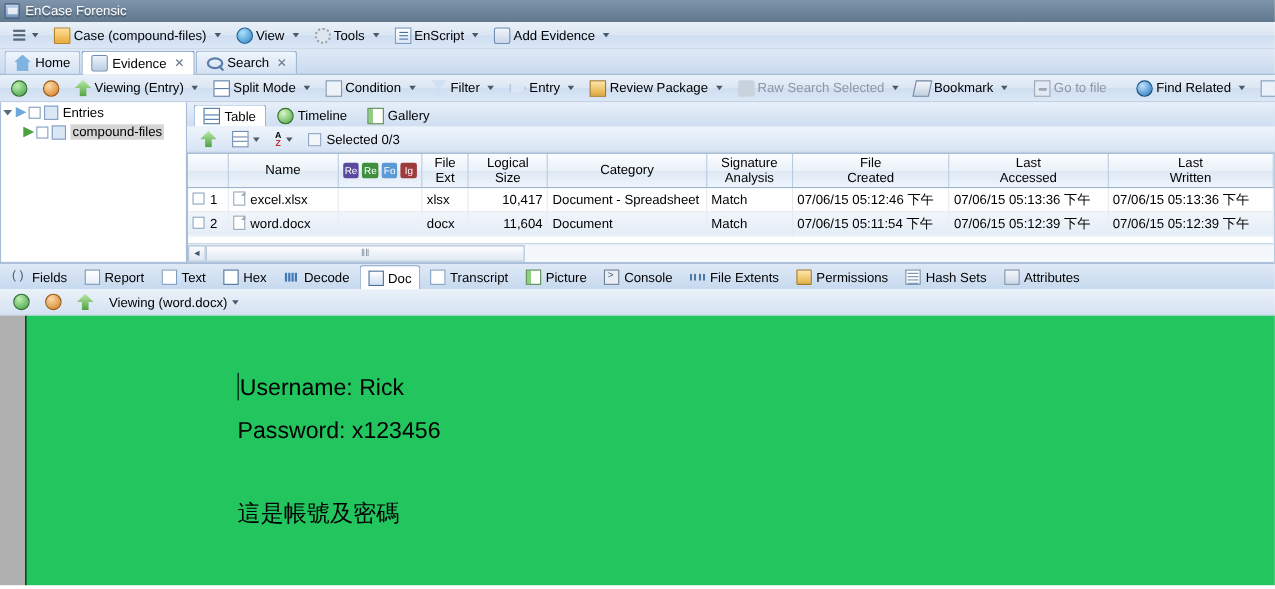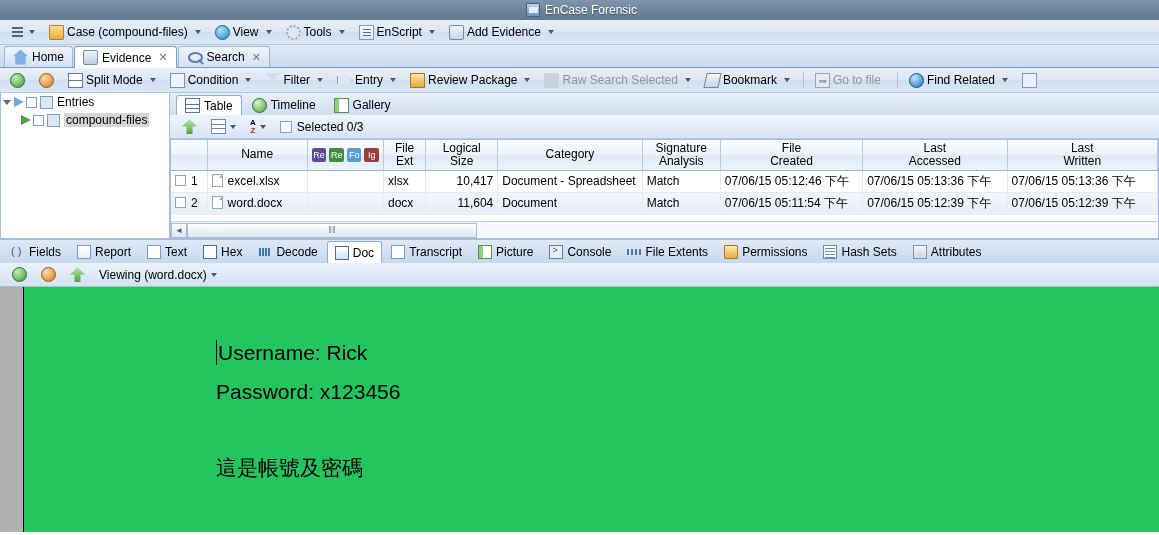--- a/index.html
+++ b/index.html
@@ -7,21 +7,21 @@
   body {
     width:1159px; height:535px; overflow:hidden;
     font-family:"Liberation Sans", sans-serif;
     font-size:12px; color:#000; background:#fff;
   }
   .app { position:relative; width:1159px; height:535px; }
 
   
   .titlebar {
     height:20px; background:linear-gradient(to bottom,#7e95ab 0%,#6d8399 55%,#61798f 100%);
-    display:flex; align-items:center; padding-left:4px;justify-content:center;
+    display:flex; align-items:center; padding-left:4px;
   }
   .titlebar .tb-icon {
     width:14px; height:14px; background:linear-gradient(to bottom,#bcd3ea,#6f93b8);
     border:1px solid #45617e; border-radius:1px; margin-right:5px; position:relative;
   }
   .titlebar .tb-icon:after{
     content:""; position:absolute; left:2px; top:3px; width:9px; height:6px;
     background:#fff; opacity:.75;
   }
   .titlebar .tb-title { color:#fff; font-size:12px; text-shadow:0 1px 1px rgba(0,0,0,.35); }
@@ -261,20 +261,25 @@
       <span class="x">✕</span>
     </div>
   </div>
 
   <div class="toolbar">
     <div class="tbtn">
       <span class="ic back"></span>
     </div>
     <div class="tbtn">
       <span class="ic fwd"></span>
+    </div>
+    <div class="tbtn">
+      <span class="ic arrow-up"></span>
+      <span class="lbl">Viewing (Entry)</span>
+      <span class="caret"></span>
     </div>
     <div class="tbtn">
       <span class="ic split"></span>
       <span class="lbl">Split Mode</span>
       <span class="caret"></span>
     </div>
     <div class="tbtn">
       <span class="ic cond"></span>
       <span class="lbl">Condition</span>
       <span class="caret"></span>

